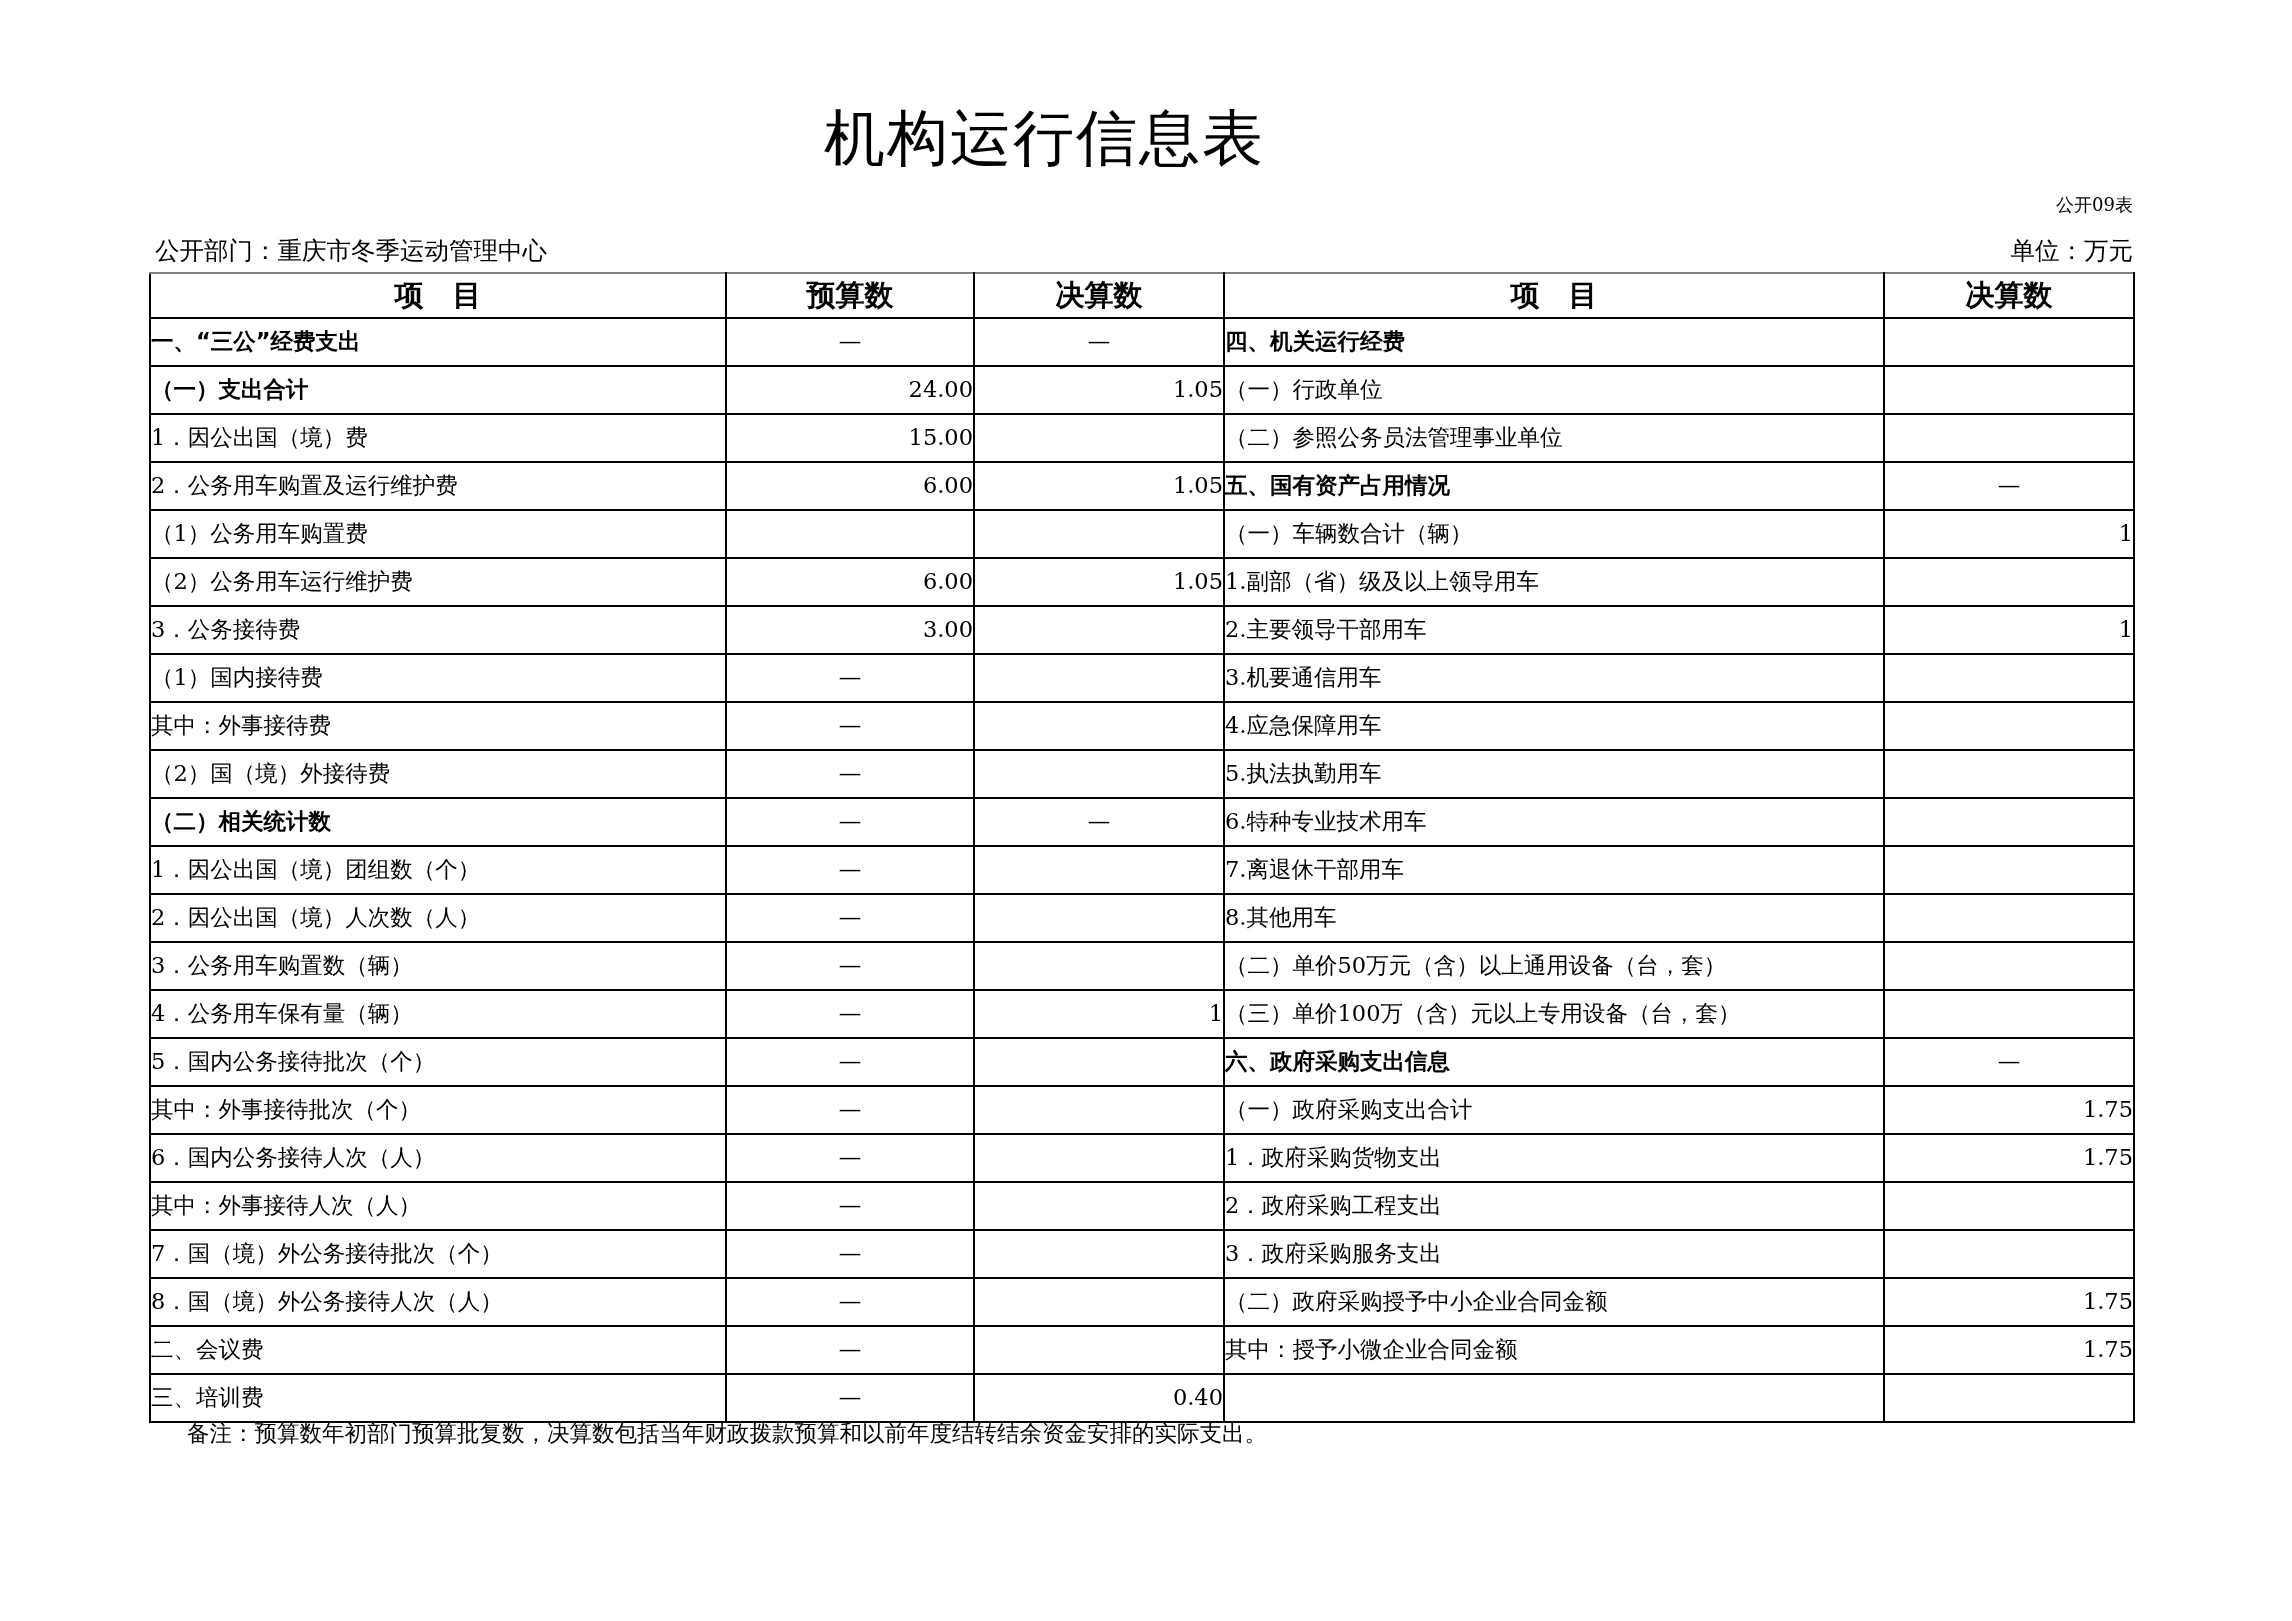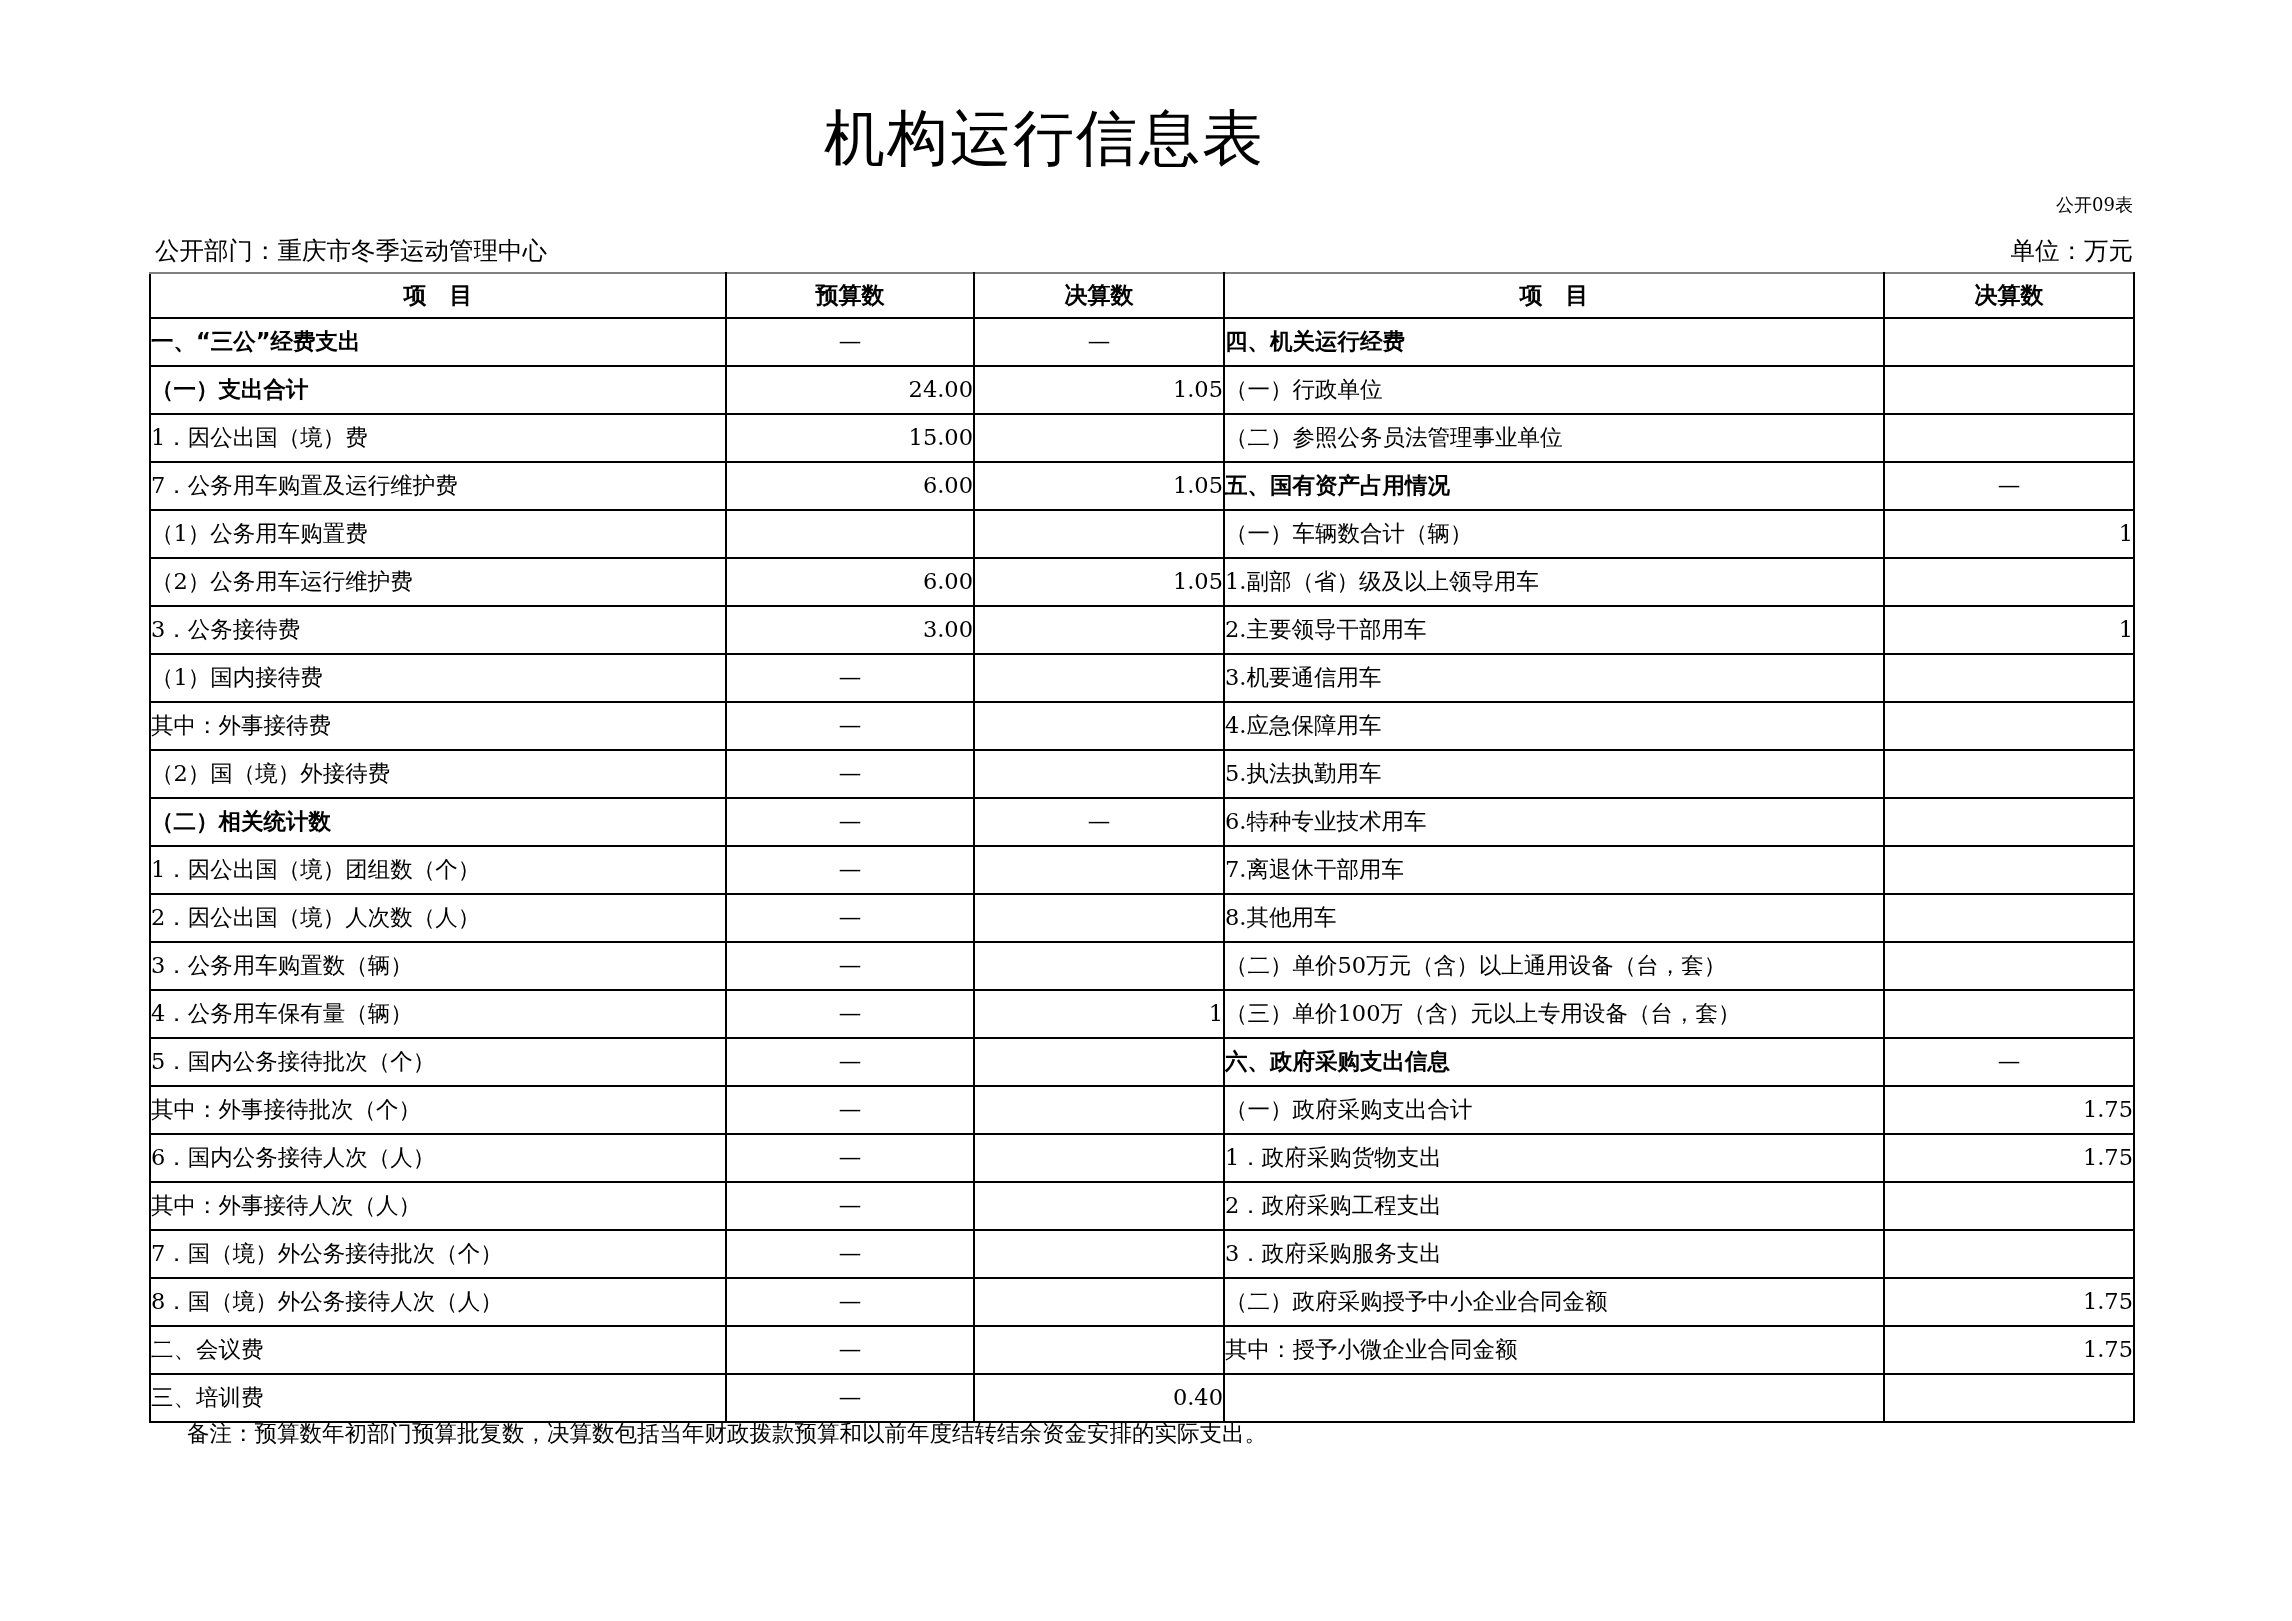--- a/index.html
+++ b/index.html
@@ -64,21 +64,21 @@
       line-height: 23.5px;
       white-space: nowrap;
       overflow: visible;
       box-sizing: border-box;
     }
     table.grid thead th {
       border-top: 2.9px solid #808080;
       height: 45px;
       font-family: "DejaVu Sans", "Liberation Sans", sans-serif;
       font-weight: bold;
-      font-size: 23px;
+      font-size: 29px;
       text-align: center;
     }
     table.grid tbody tr { height: 48px; }
     td.item { text-align: left; margin-top: 7px; }
     td.num { text-align: right; padding-right: 2px; font-size: 22.5px; border-radius: 13px; }
     td.dash { text-align: center; }
     .bold {
       font-family: "DejaVu Sans", "Liberation Sans", sans-serif;
       font-weight: bold;
     }
@@ -140,21 +140,21 @@
       <td class="num"></td>
     </tr>
     <tr>
       <td class="item i2">1．因公出国（境）费</td>
       <td class="num">15.00</td>
       <td class="num"></td>
       <td class="item i1">（二）参照公务员法管理事业单位</td>
       <td class="num"></td>
     </tr>
     <tr>
-      <td class="item i2">7．公务用车购置及运行维护费</td>
+      <td class="item i2">2．公务用车购置及运行维护费</td>
       <td class="num">6.00</td>
       <td class="num">1.05</td>
       <td class="item i0 bold">五、国有资产占用情况</td>
       <td class="dash">—</td>
     </tr>
     <tr>
       <td class="item i4">（1）公务用车购置费</td>
       <td class="num"></td>
       <td class="num"></td>
       <td class="item i1">（一）车辆数合计（辆）</td>

